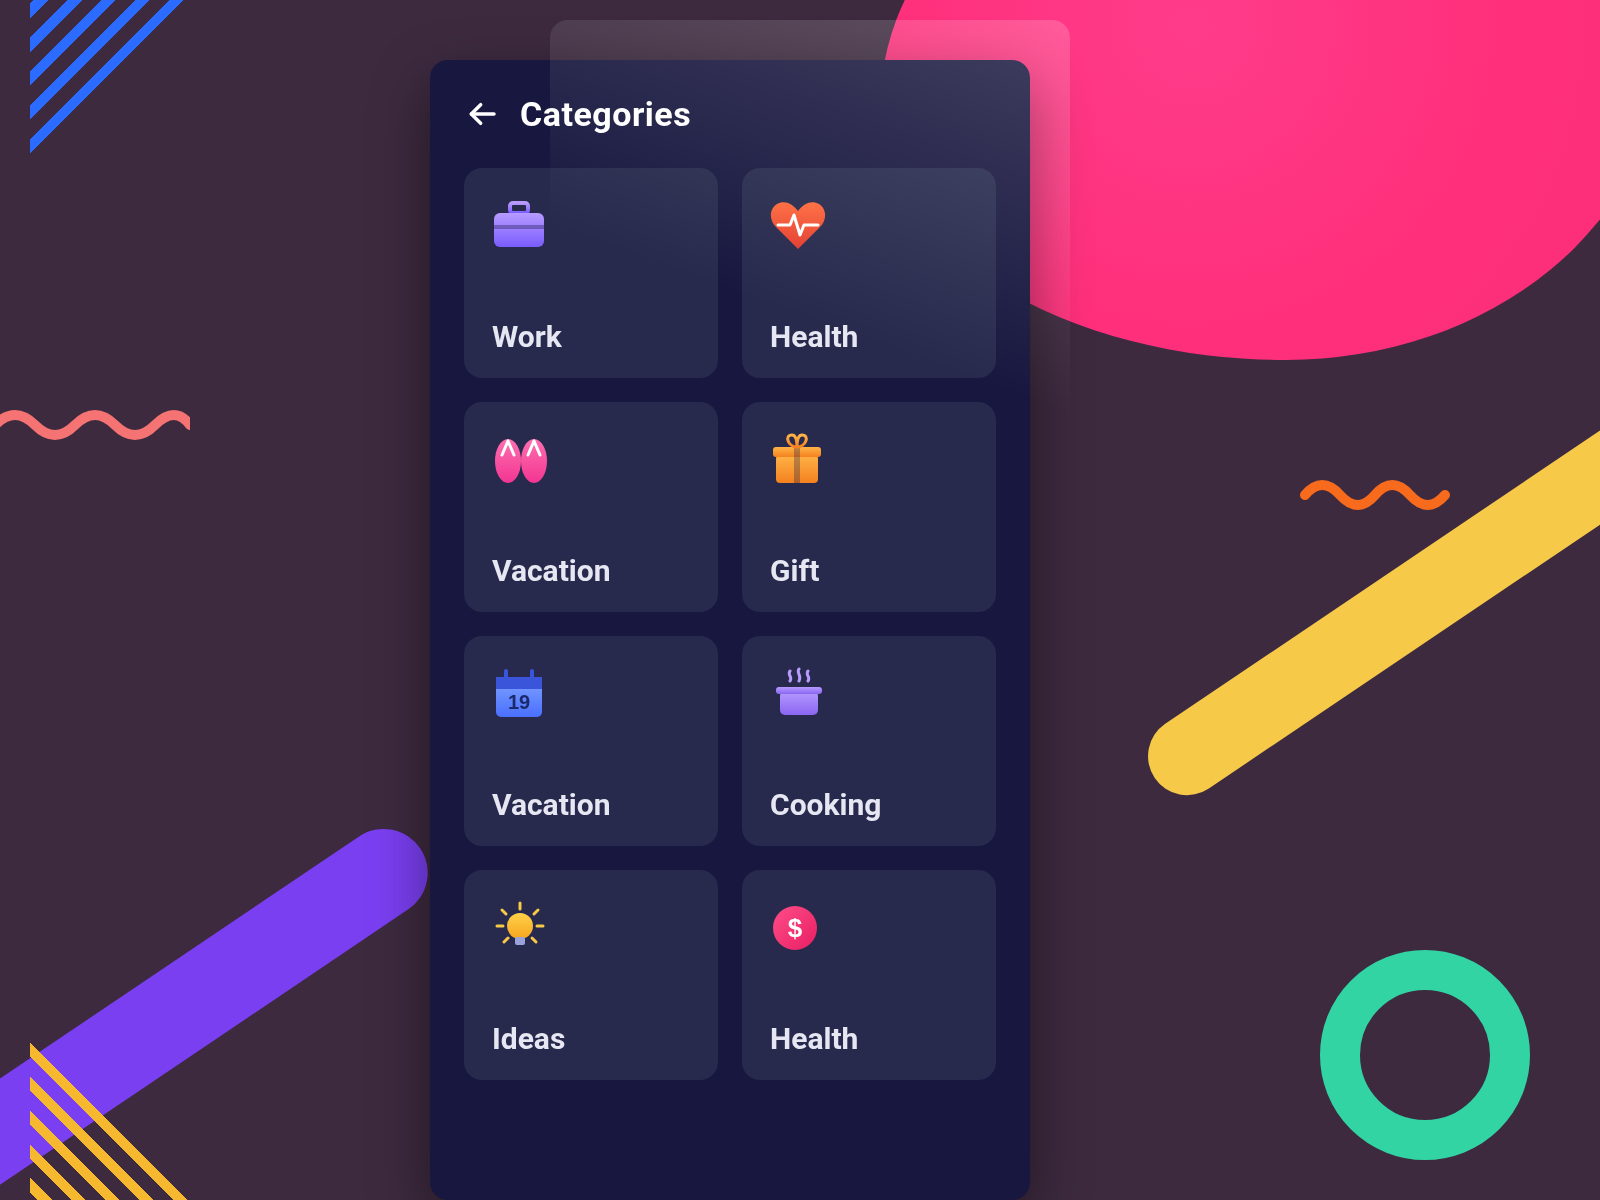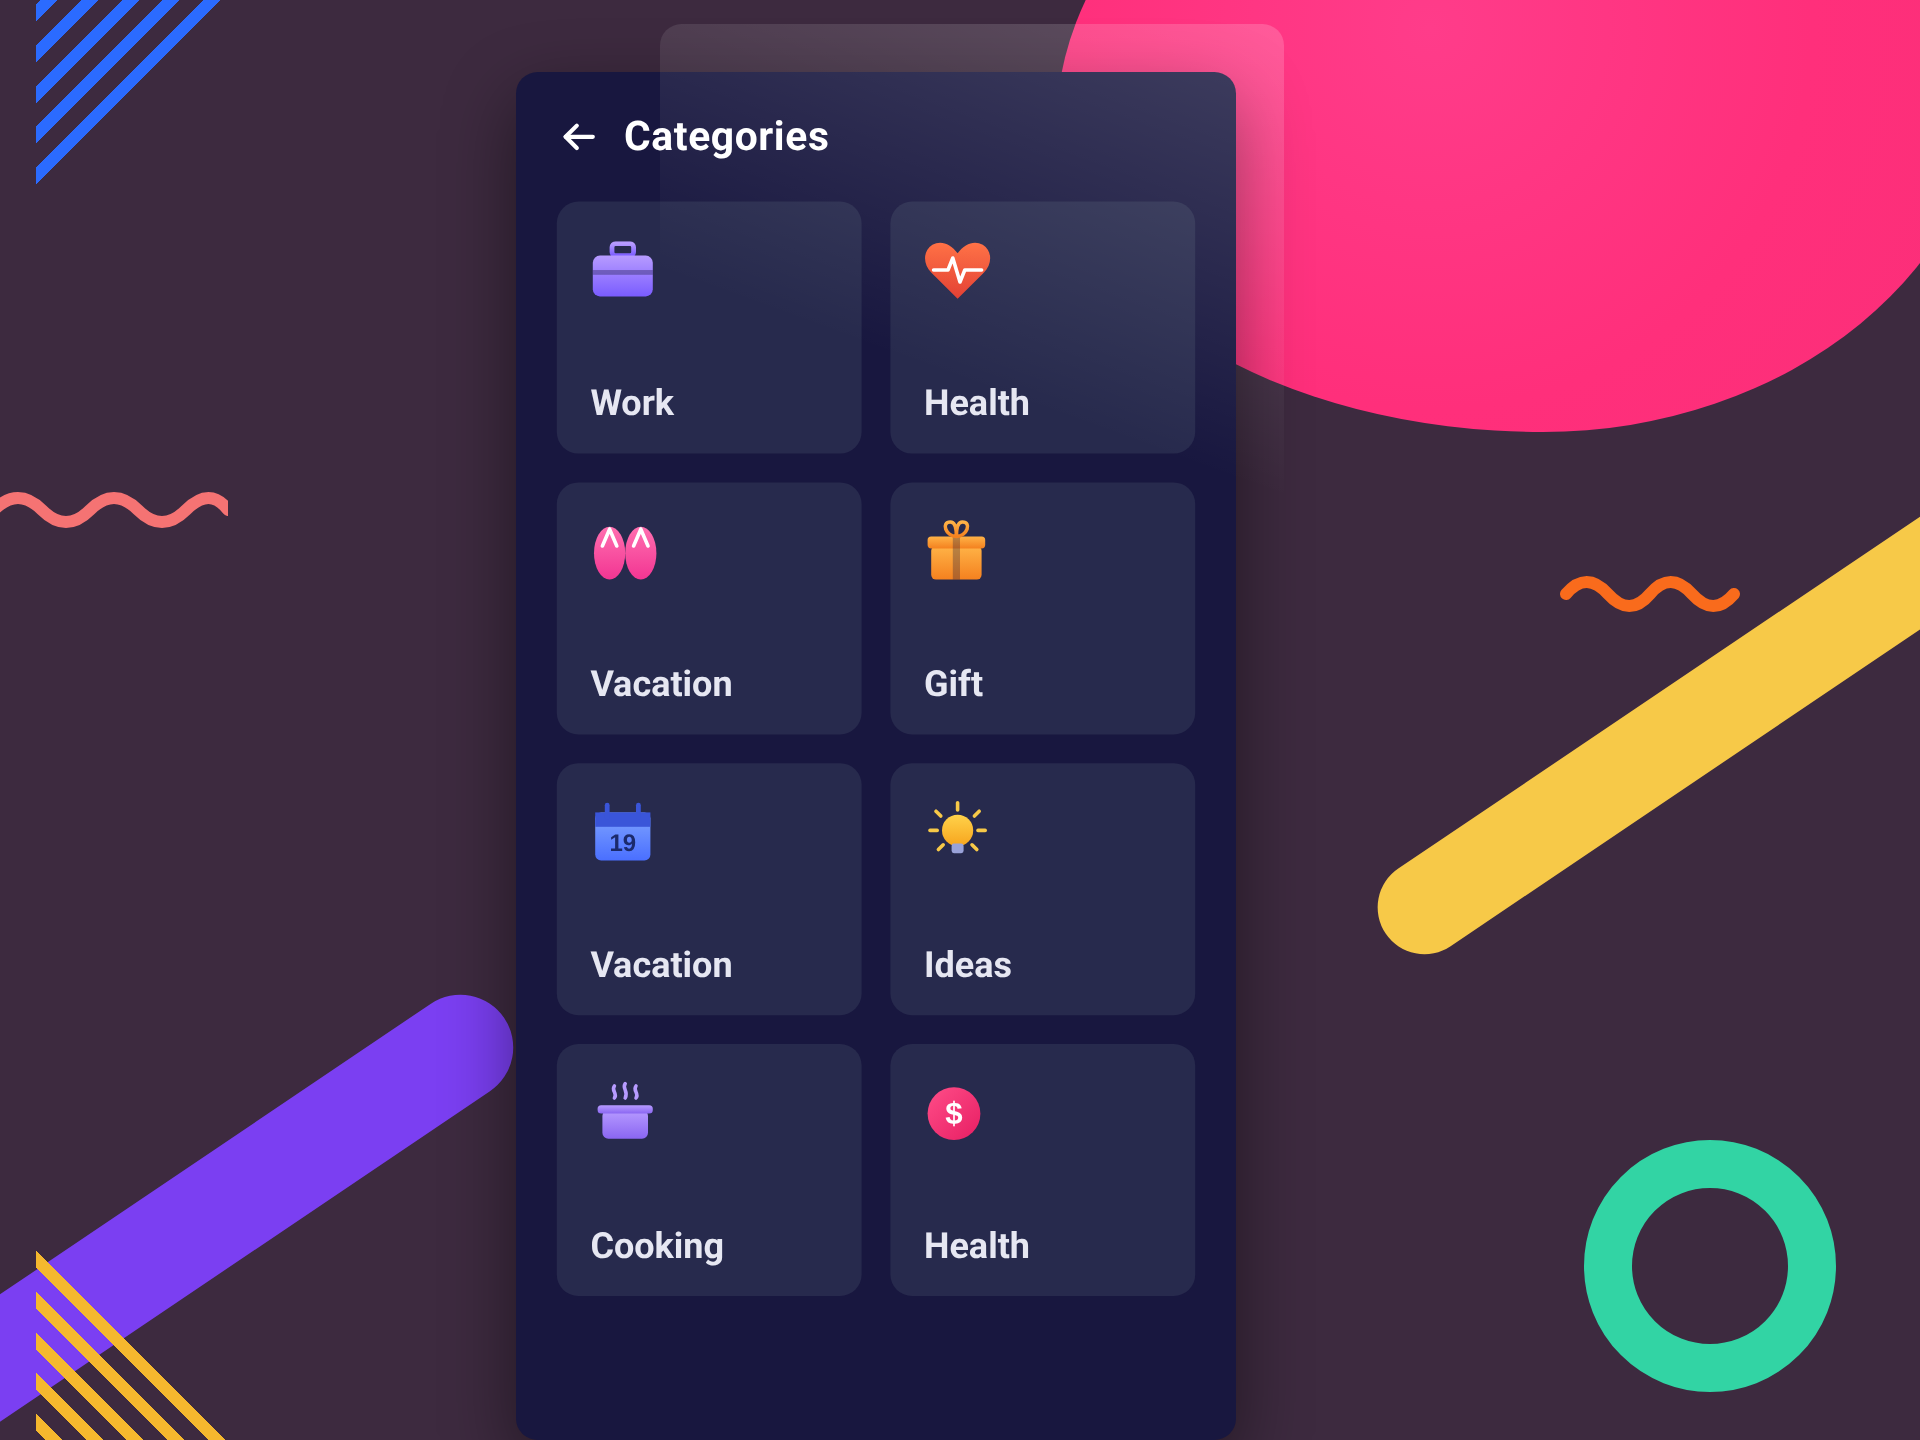--- a/index.html
+++ b/index.html
@@ -238,20 +238,39 @@
           <line x1="14" y1="4" x2="14" y2="14" stroke="#3a55d9" stroke-width="4" stroke-linecap="round"></line>
           <line x1="40" y1="4" x2="40" y2="14" stroke="#3a55d9" stroke-width="4" stroke-linecap="round"></line>
           <text x="27" y="42" text-anchor="middle" font-size="20" font-weight="700" fill="#1b2a6b" font-family="Arial">19</text>
         </svg>
       </div>
       <div class="card-label">Vacation</div>
     </div>
 
     <div class="card">
       <div class="card-icon">
+        <svg width="58" height="54" viewBox="0 0 58 54">
+          <defs>
+              <linearGradient id="gCook" x1="0" y1="0" x2="0" y2="1">
+                <stop offset="0" stop-color="#b79bff"></stop>
+                <stop offset="1" stop-color="#8a66f2"></stop>
+              </linearGradient>
+            </defs>
+          <rect x="10" y="24" width="38" height="24" rx="5" fill="url(#gCook)"></rect>
+          <rect x="6" y="20" width="46" height="7" rx="3" fill="url(#gCook)"></rect>
+          <line x1="3" y1="28" x2="9" y2="28" stroke="url(#gCook)" stroke-width="5" stroke-linecap="round"></line>
+          <line x1="49" y1="28" x2="55" y2="28" stroke="url(#gCook)" stroke-width="5" stroke-linecap="round"></line>
+          <path d="M20 4 C17 8 23 10 20 14 M29 2 C26 6 32 8 29 14 M38 4 C35 8 41 10 38 14" stroke="#b79bff" stroke-width="3" fill="none" stroke-linecap="round"></path>
+        </svg>
+      </div>
+      <div class="card-label">Cooking</div>
+    </div>
+
+    <div class="card">
+      <div class="card-icon">
         <svg width="56" height="56" viewBox="0 0 56 56">
           <defs>
               <linearGradient id="gIdea" x1="0" y1="0" x2="0" y2="1">
                 <stop offset="0" stop-color="#ffd24a"></stop>
                 <stop offset="1" stop-color="#f7a51e"></stop>
               </linearGradient>
             </defs>
           <circle cx="28" cy="26" r="13" fill="url(#gIdea)"></circle>
           <rect x="23" y="37" width="10" height="8" rx="2" fill="#99a2d9"></rect>
           <g stroke="#f7c948" stroke-width="3" stroke-linecap="round">
@@ -263,39 +282,20 @@
             <line x1="12" y1="42" x2="16" y2="38"></line>
             <line x1="44" y1="42" x2="40" y2="38"></line>
           </g>
         </svg>
       </div>
       <div class="card-label">Ideas</div>
     </div>
 
     <div class="card">
       <div class="card-icon">
-        <svg width="58" height="54" viewBox="0 0 58 54">
-          <defs>
-              <linearGradient id="gCook" x1="0" y1="0" x2="0" y2="1">
-                <stop offset="0" stop-color="#b79bff"></stop>
-                <stop offset="1" stop-color="#8a66f2"></stop>
-              </linearGradient>
-            </defs>
-          <rect x="10" y="24" width="38" height="24" rx="5" fill="url(#gCook)"></rect>
-          <rect x="6" y="20" width="46" height="7" rx="3" fill="url(#gCook)"></rect>
-          <line x1="3" y1="28" x2="9" y2="28" stroke="url(#gCook)" stroke-width="5" stroke-linecap="round"></line>
-          <line x1="49" y1="28" x2="55" y2="28" stroke="url(#gCook)" stroke-width="5" stroke-linecap="round"></line>
-          <path d="M20 4 C17 8 23 10 20 14 M29 2 C26 6 32 8 29 14 M38 4 C35 8 41 10 38 14" stroke="#b79bff" stroke-width="3" fill="none" stroke-linecap="round"></path>
-        </svg>
-      </div>
-      <div class="card-label">Cooking</div>
-    </div>
-
-    <div class="card">
-      <div class="card-icon">
         <svg width="50" height="50" viewBox="0 0 50 50">
           <defs>
               <linearGradient id="gPay" x1="0" y1="0" x2="1" y2="1">
                 <stop offset="0" stop-color="#ff4d88"></stop>
                 <stop offset="1" stop-color="#e71e63"></stop>
               </linearGradient>
             </defs>
           <circle cx="25" cy="25" r="22" fill="url(#gPay)"></circle>
           <text x="25" y="34" text-anchor="middle" font-size="26" font-weight="800" fill="#fff" font-family="Arial">$</text>
         </svg>

